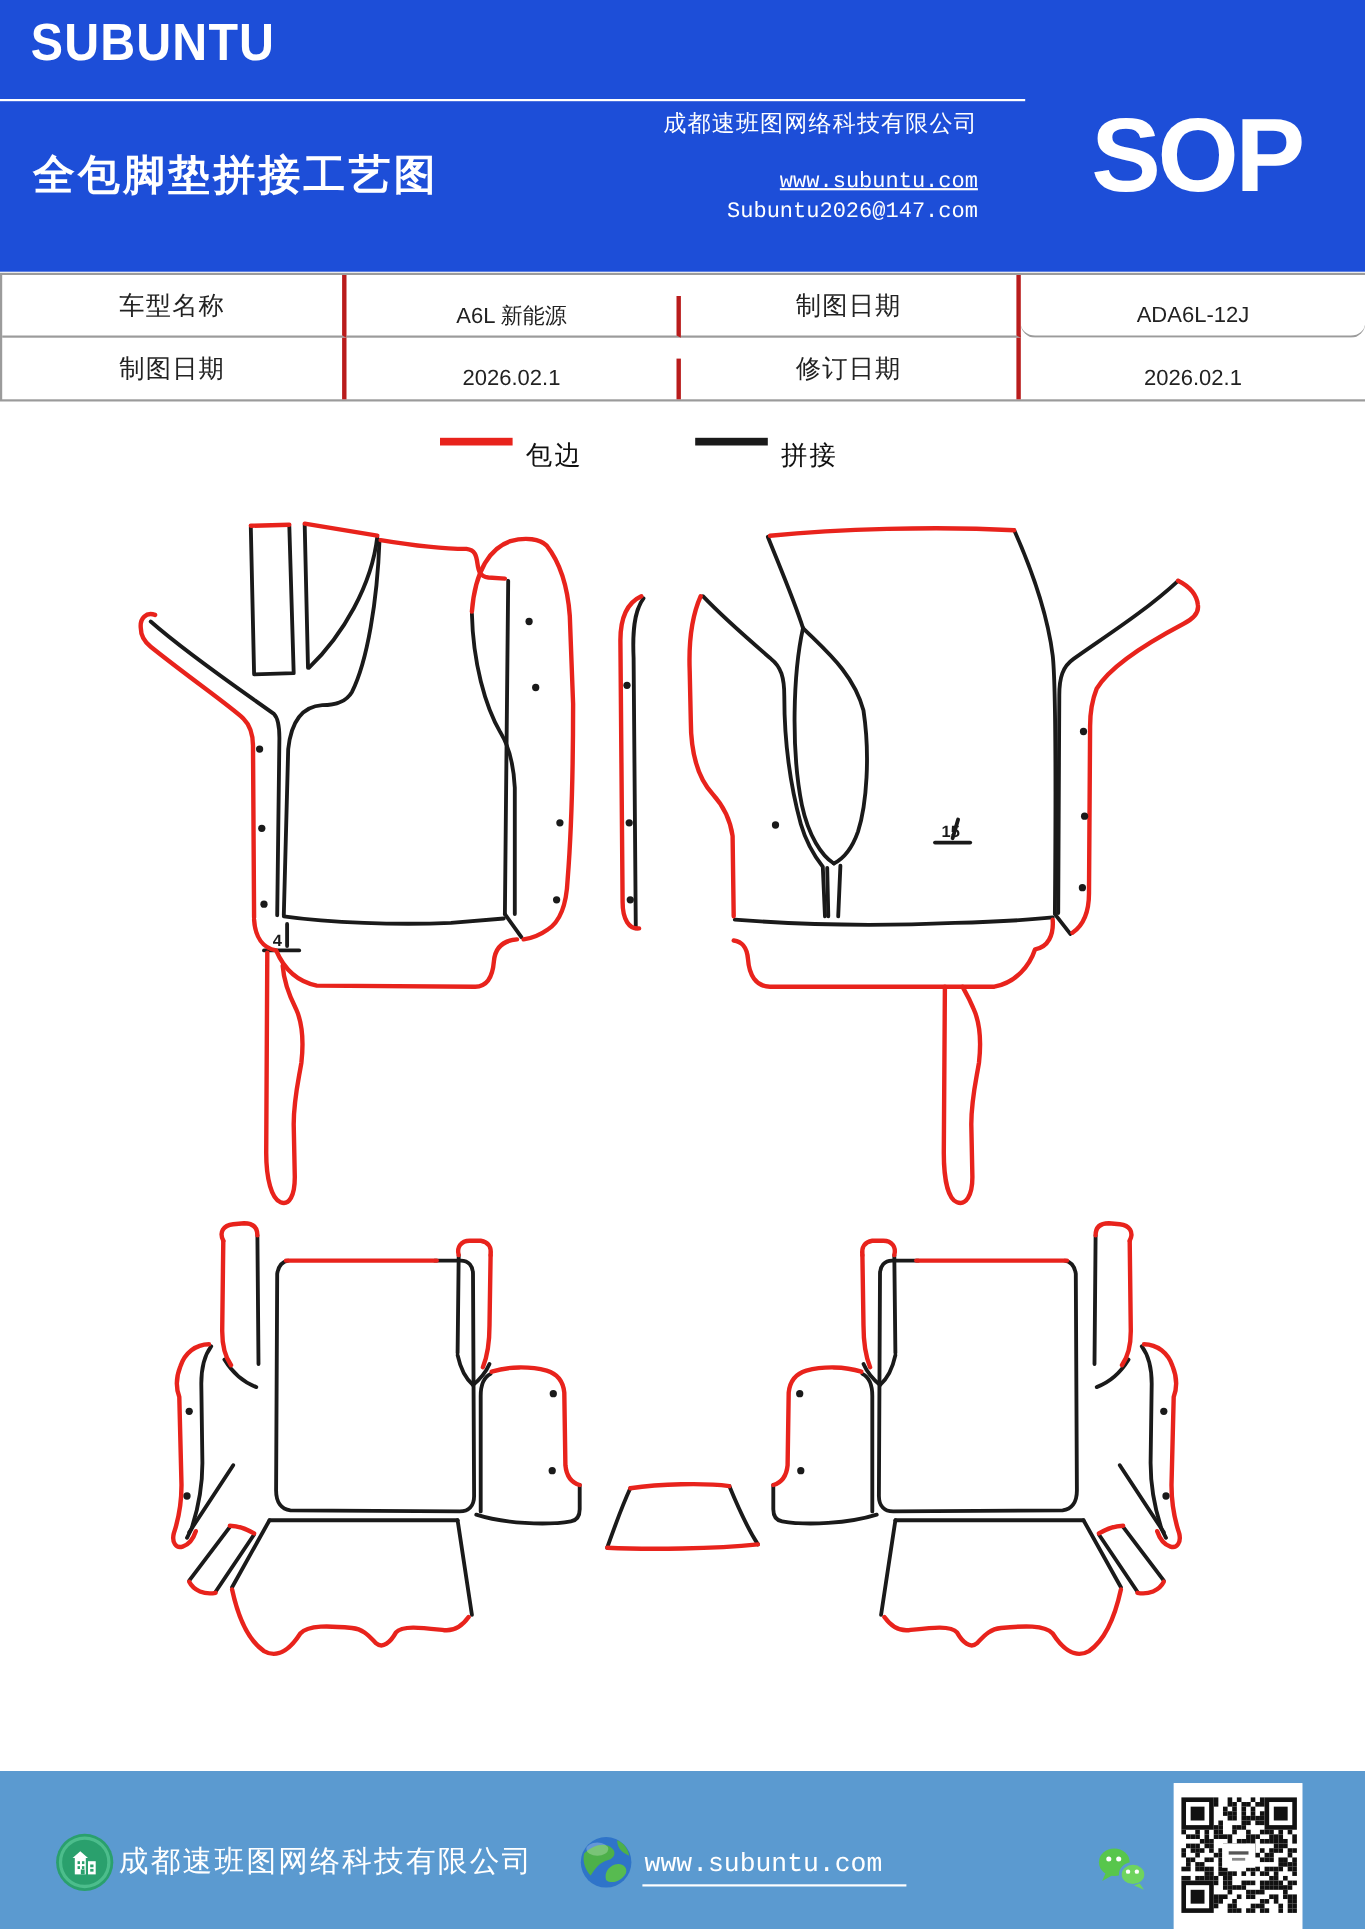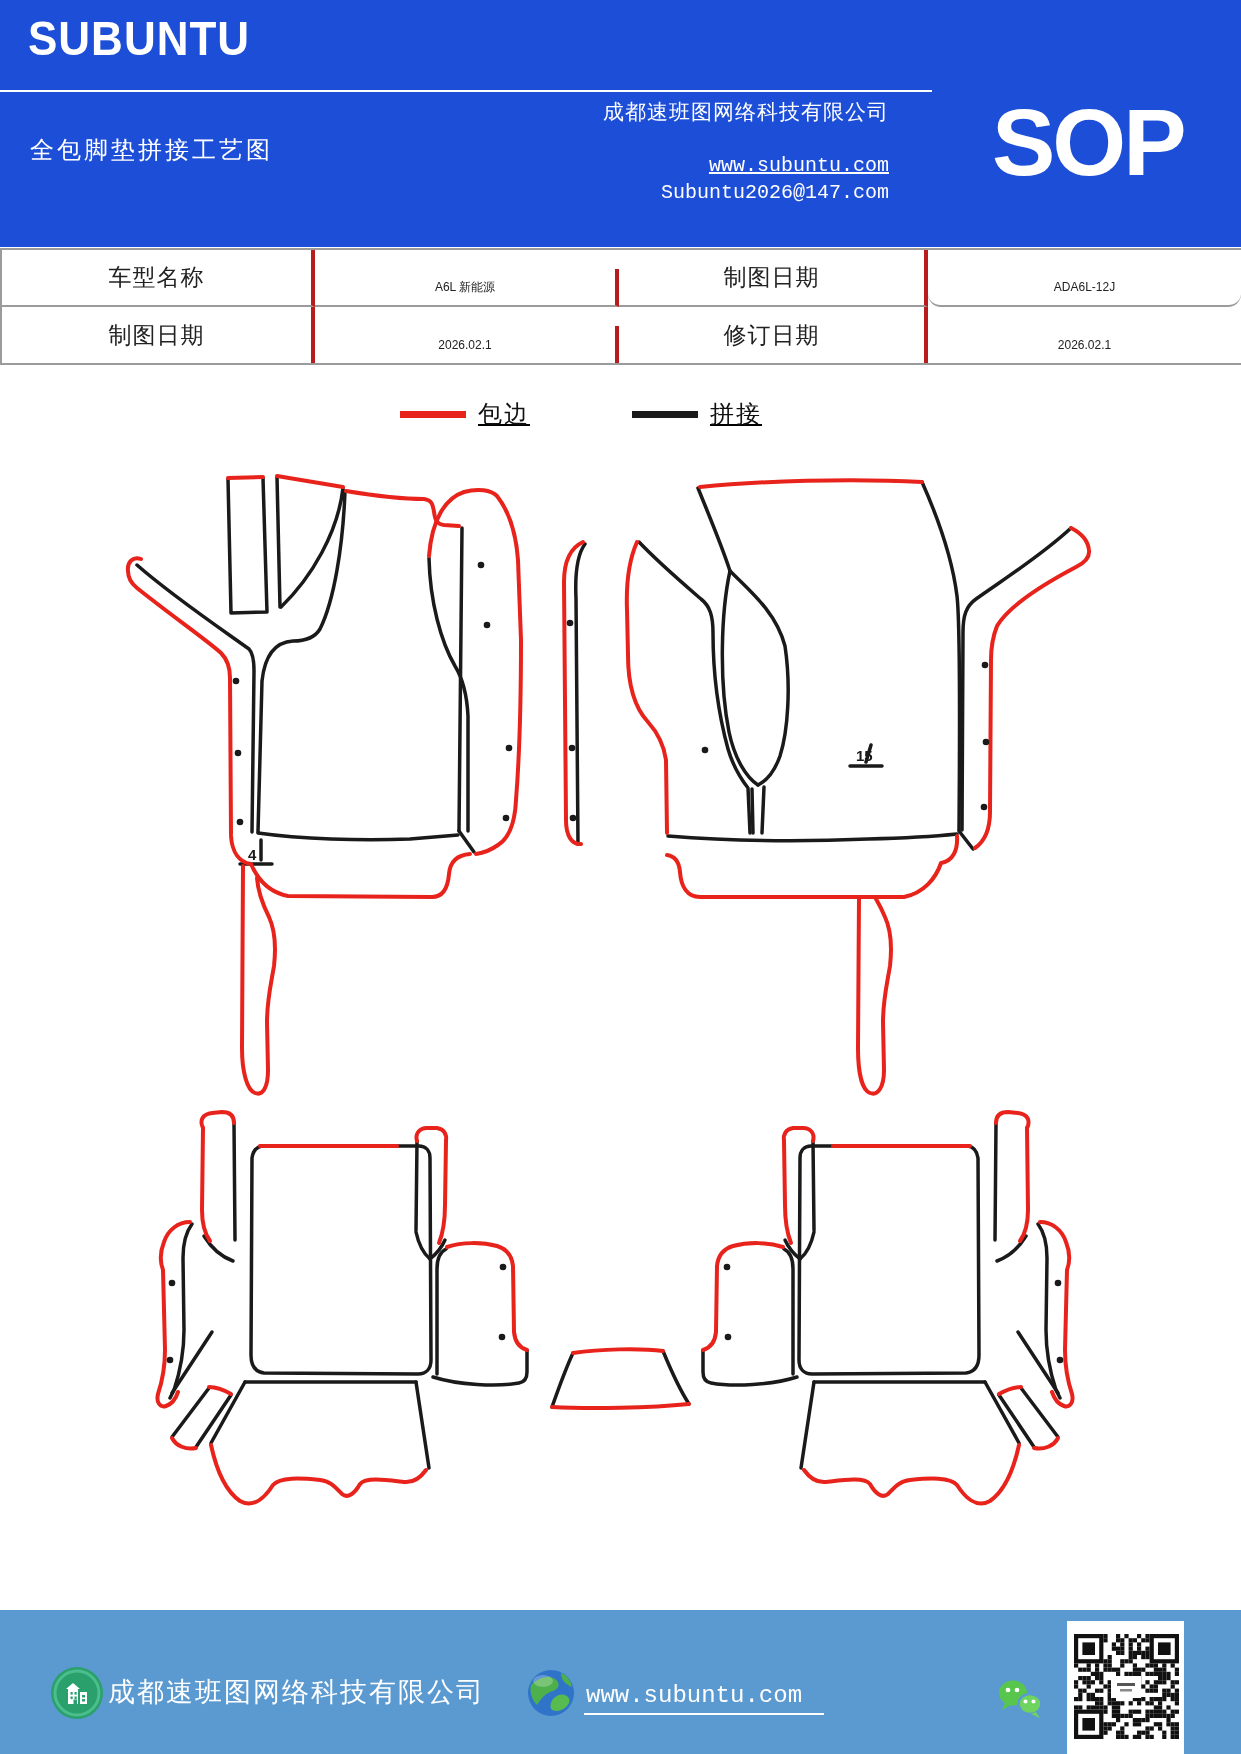--- a/index.html
+++ b/index.html
@@ -3,40 +3,40 @@
 <meta charset="utf-8">
 <style>
   html,body{margin:0;padding:0;background:#e9e9e9;}
   .page{position:relative;width:1241px;height:1754px;background:#ffffff;overflow:hidden;
         font-family:"Liberation Sans",sans-serif;margin:0 auto;}
   
   .header{position:absolute;left:0;top:0;width:1241px;height:247px;background:#1d4ed8;z-index:2;}
   .brand{position:absolute;left:28px;top:12px;color:#fff;font-size:44px;font-weight:700;
          letter-spacing:1px;transform:scaleY(1.08);transform-origin:left top;}
   .header-rule{position:absolute;left:0;top:90px;width:932px;height:2px;background:#ffffff;}
-  .page-title{position:absolute;left:30px;top:134px;color:#fff;font-size:24px;font-weight:400;letter-spacing:3px;}
+  .page-title{position:absolute;left:30px;top:134px;color:#fff;font-size:38px;font-weight:700;letter-spacing:3px;}
   .header-right{position:absolute;right:352px;top:98px;text-align:right;color:#fff;}
   .company-line{font-size:21px;letter-spacing:1px;font-family:"Liberation Serif",serif;}
   .site-link{display:inline-block;margin-top:28px;font-size:20px;font-family:"Liberation Mono",monospace;
              color:#fff;text-decoration:underline;}
   .email-line{margin-top:4px;font-size:20px;font-family:"Liberation Mono",monospace;}
   .sop{position:absolute;left:992px;top:88px;color:#fff;font-size:95px;font-weight:700;letter-spacing:-3px;}
   
   .info-table{position:absolute;left:0;top:248px;width:1239px;height:113px;z-index:2;
               display:grid;grid-template-columns:313px 304px 309px 313px;grid-template-rows:57px 56px;
               border:2px solid #9b9b9b;background:#fff;}
   .cell{border-right:4px solid #b91c1c;border-bottom:2px solid #9b9b9b;
         display:flex;align-items:center;justify-content:center;color:#222;}
   .cell:nth-child(4n){border-right:none;border-radius:13px;}
   .cell:nth-child(n+5){border-bottom:none;}
   .cell.label{font-size:23px;font-family:"Liberation Serif",serif;letter-spacing:1px;}
-  .cell.value{font-size:12px;font-weight:500;margin-top:19px;}
+  .cell.value{font-size:20px;font-weight:500;margin-top:19px;}
   
   .legend{position:absolute;left:0;top:394px;width:1241px;height:40px;z-index:2;}
-  .legend-item{position:absolute;display:flex;align-items:center;text-decoration:underline;}
+  .legend-item{position:absolute;display:flex;}
   .legend-item .swatch{display:inline-block;width:66px;height:7px;margin-right:12px;}
   .legend-item .cap{font-size:24px;color:#111;font-family:"Liberation Serif",serif;letter-spacing:2px;}
   #legend-edge{left:400px;top:4px;}
   #legend-seam{left:632px;top:4px;}
   
   .diagram-svg{position:absolute;left:0;top:0;width:1241px;height:1754px;z-index:1;}
   
   .footer{position:absolute;left:0;top:1610px;width:1241px;height:144px;background:#5b9ad0;z-index:2;}
   .f-company{position:absolute;left:108px;top:64px;color:#fff;font-size:27px;letter-spacing:2px;
              font-family:"Liberation Serif",serif;}

